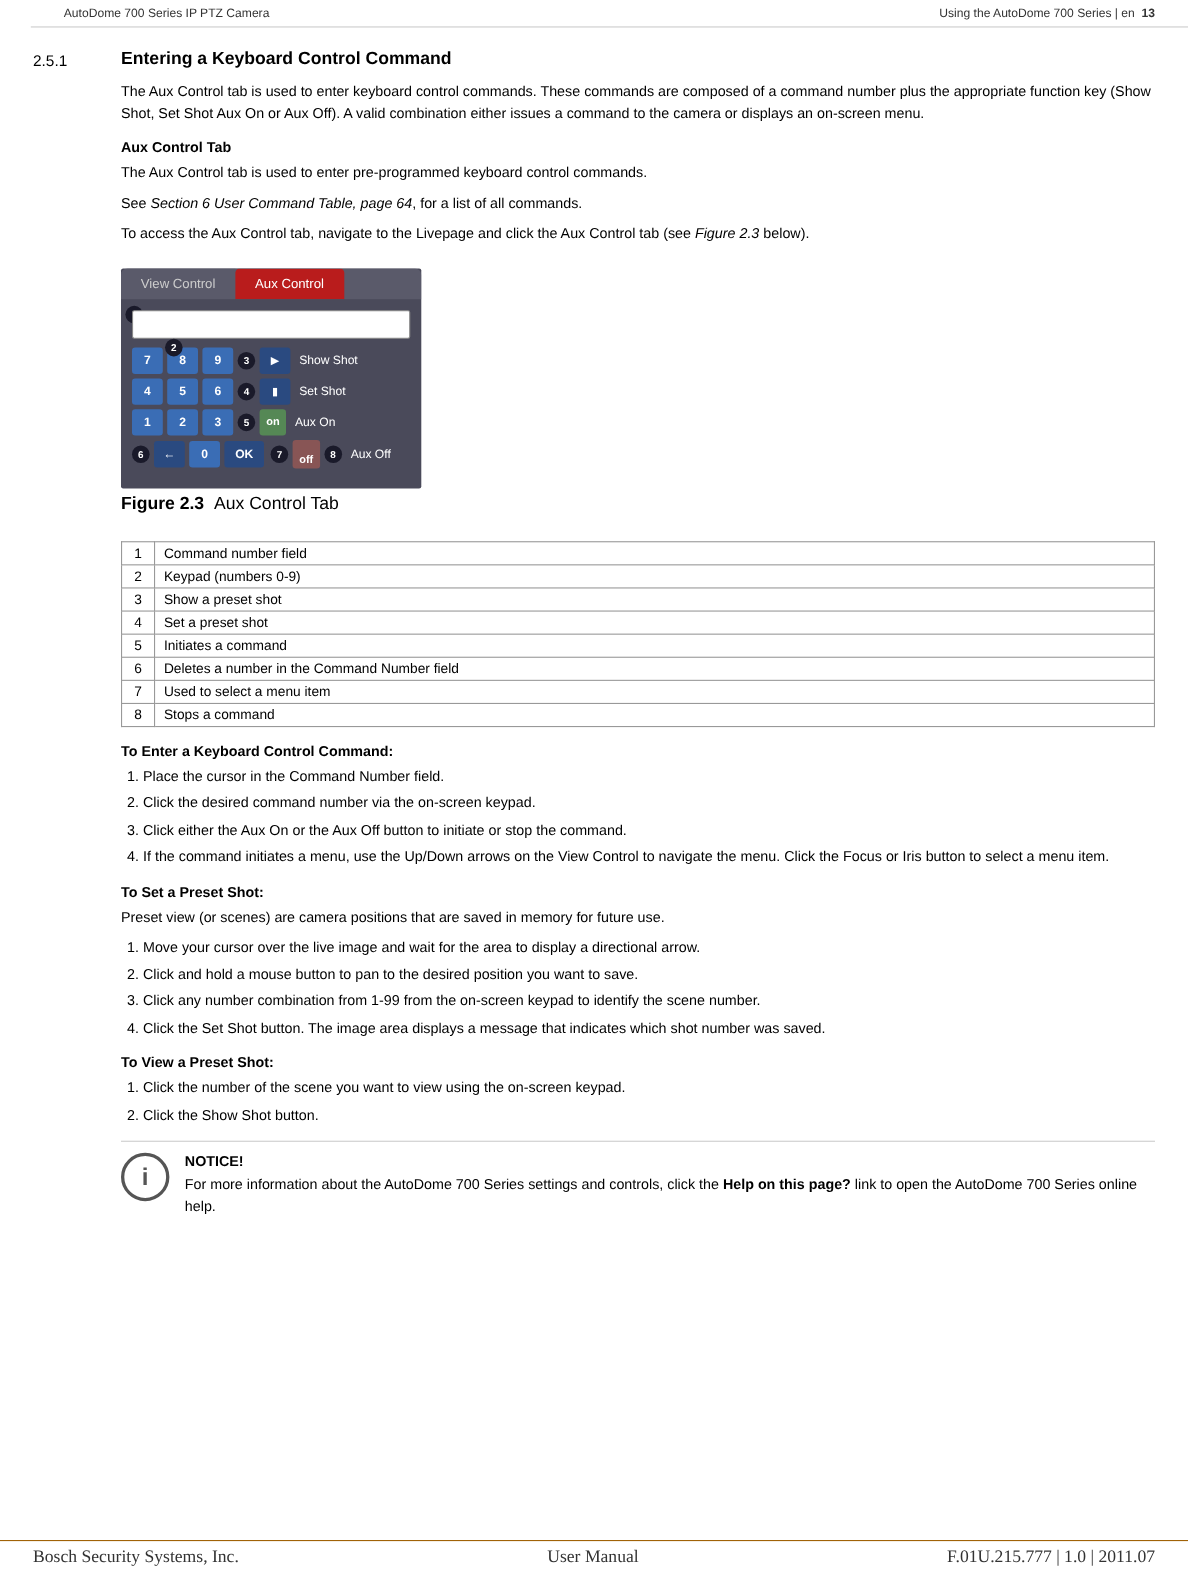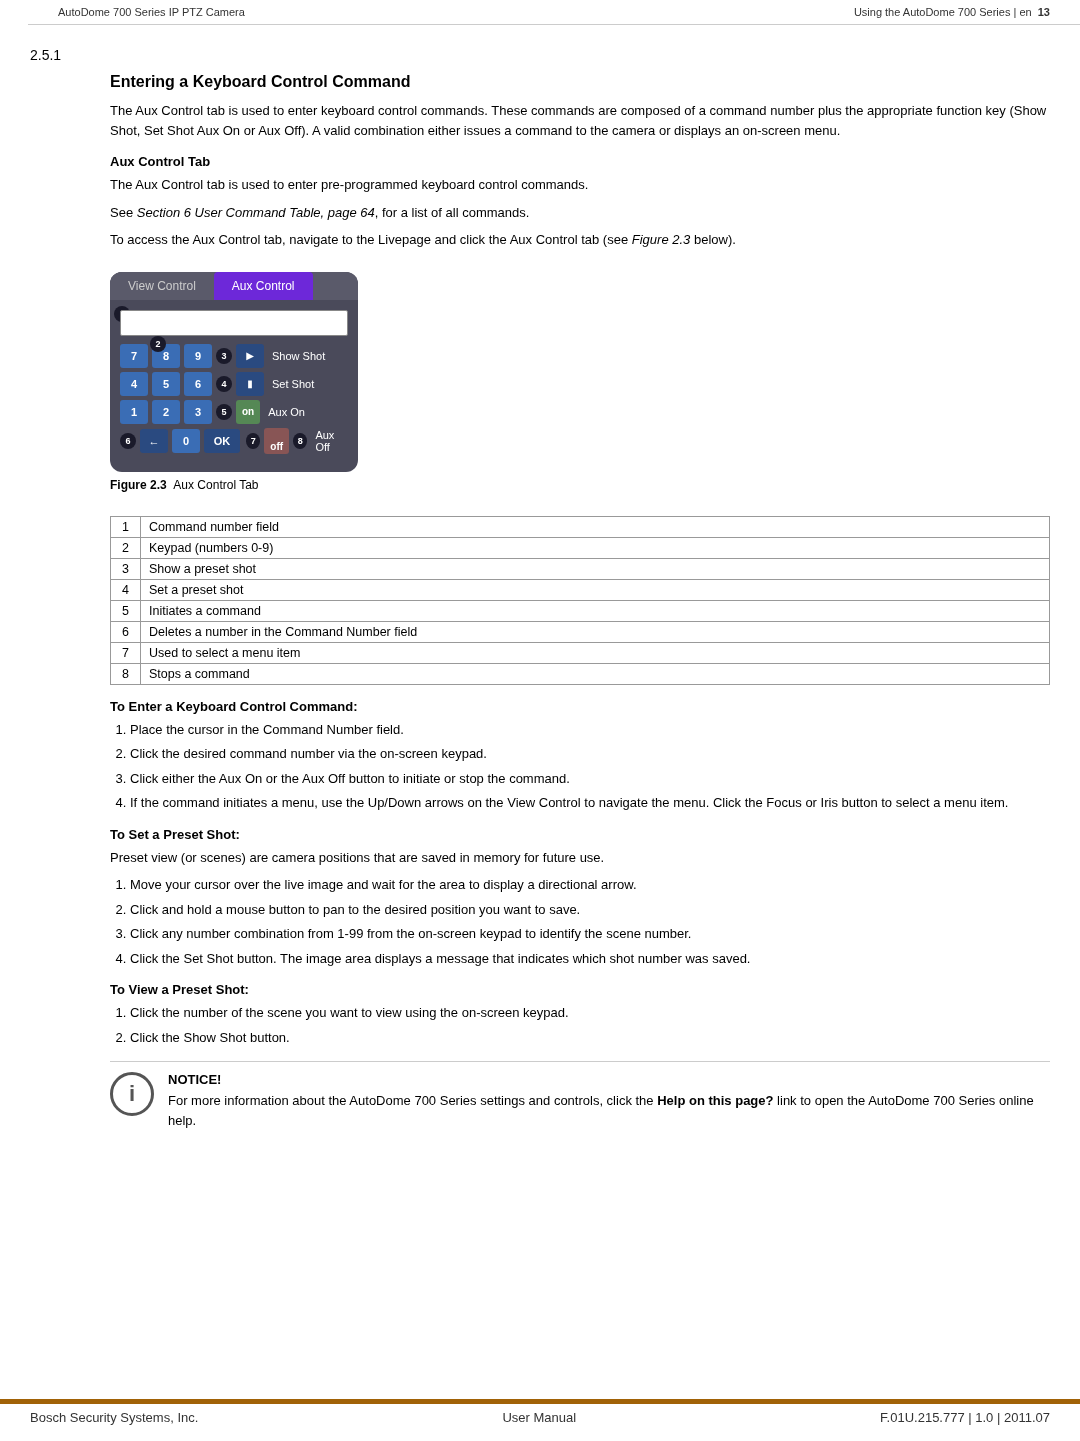--- a/index.html
+++ b/index.html
@@ -37,21 +37,20 @@
 
     .section-number {
       font-size: 14px;
       font-weight: normal;
       min-width: 80px;
       padding-top: 2px;
     }
 
     .section-body {
       flex: 1;
-      margin-top: 28px;
     }
 
     .section-title {
       font-size: 16px;
       font-weight: bold;
       margin-bottom: 10px;
     }
 
     .section-body p {
       margin-bottom: 8px;
@@ -67,44 +66,44 @@
     .italic { font-style: italic; }
     .bold { font-weight: bold; }
 
     
     .ui-image-container {
       margin: 14px 0;
       display: inline-block;
     }
 
     .aux-control-panel {
-      width: 248px;
+      width: 273px;
       background: #4a4a5a;
-      border-radius: 12px;
+      border-radius: 2px;
       padding: 0 0 8px 0;
       overflow: hidden;
     }
 
     .tab-bar {
       display: flex;
       background: #5a5a6a;
       border-radius: 6px 6px 0 0;
       overflow: hidden;
     }
 
     .tab {
       padding: 7px 18px;
       font-size: 12px;
       color: #ccc;
       cursor: pointer;
       background: #5a5a6a;
     }
 
     .tab.active {
-      background: #6d28d9;
+      background: #b91c1c;
       color: #fff;
       border-radius: 4px 4px 0 0;
     }
 
     .panel-body {
       padding: 10px 10px 6px 10px;
       position: relative;
     }
 
     
@@ -166,21 +165,21 @@
     }
 
     .func-label {
       color: #fff;
       font-size: 11px;
       margin-left: 4px;
     }
 
     
     .figure-caption {
-      font-size: 12px;
+      font-size: 16px;
       margin-top: 6px;
       margin-bottom: 10px;
       color: #000;
     }
 
     
     .ref-table {
       width: 100%;
       border-collapse: collapse;
       margin-bottom: 14px;
@@ -240,23 +239,24 @@
 
     
     .page-footer {
       position: absolute;
       bottom: 10px;
       left: 0;
       right: 0;
       display: flex;
       justify-content: space-between;
       padding: 6px 30px;
-      border-top: 5px solid #a16207;
-      font-size: 13px;
+      border-top: 1px solid #a16207;
+      font-size: 16px;
       color: #333;
+      font-family: Liberation Serif, serif;
     }
 
     
     .anno {
       display: inline-flex;
       align-items: center;
       justify-content: center;
       width: 16px;
       height: 16px;
       border-radius: 50%;

